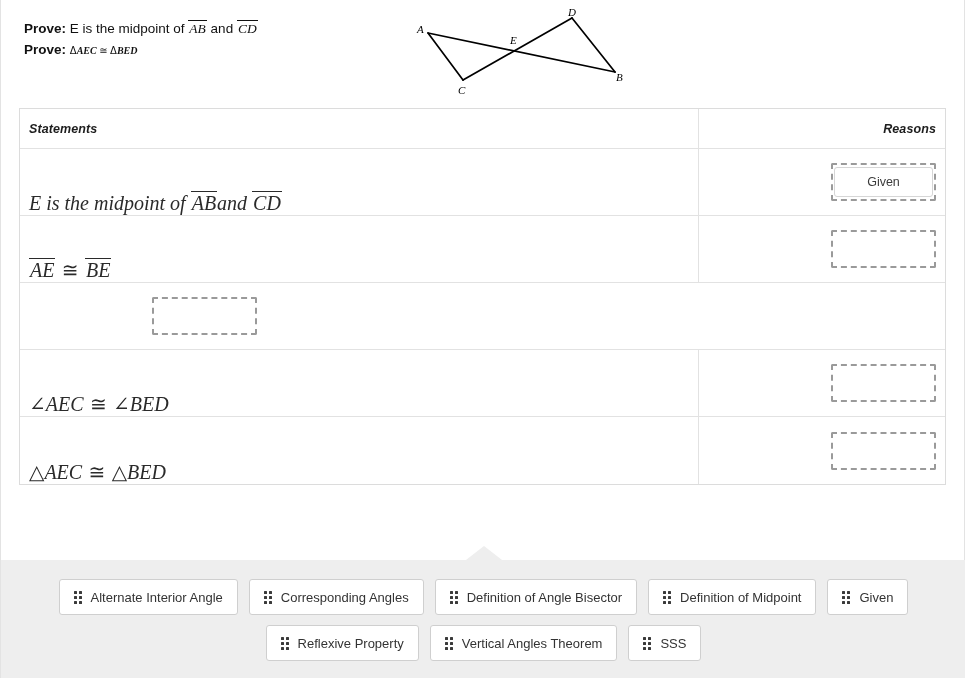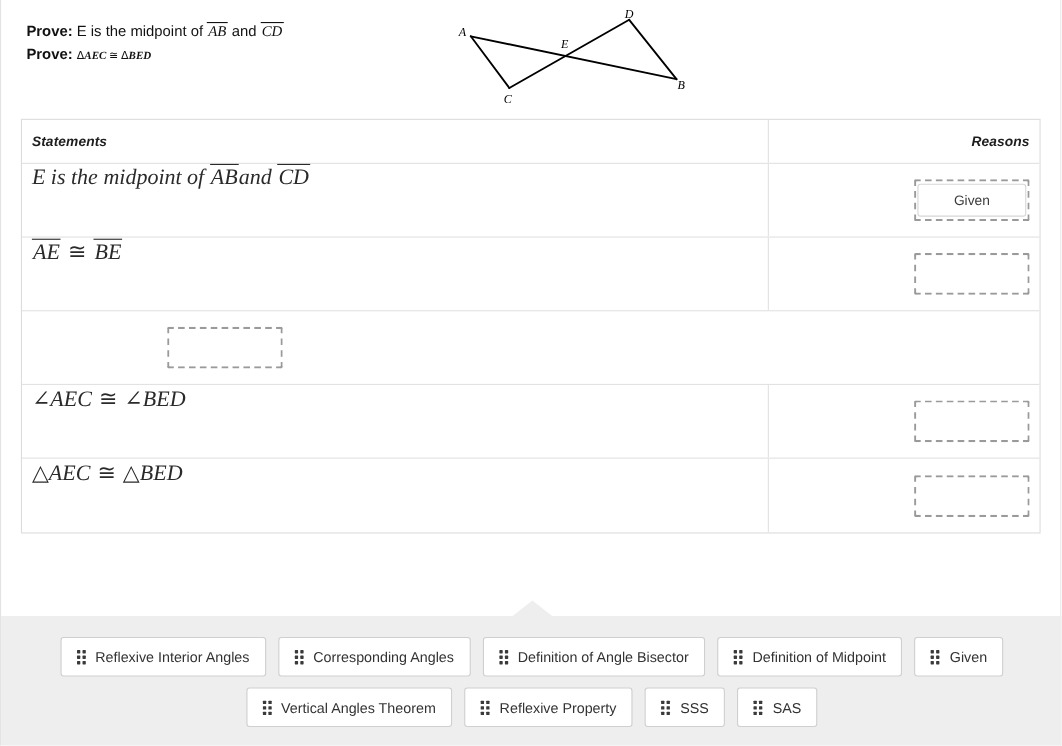--- a/index.html
+++ b/index.html
@@ -41,21 +41,21 @@
 
   
   .proof-table {
     position:absolute; left:18px; top:108px; width:927px;
     border:1px solid #dcdcdc; background:#fff;
   }
   .row { display:flex; border-bottom:1px solid #e2e2e2; }
   .row:last-child { border-bottom:none; }
   .head-row { height:40px; }
   .body-row { height:67px; }
-  .cell-statement { width:679px; border-right:1px solid #e2e2e2; display:flex; align-items:flex-start; padding:0 9px; }
+  .cell-statement { width:679px; border-right:1px solid #e2e2e2; display:flex; align-items:flex-end; padding:0 9px; }
   .cell-reason { width:246px; display:flex; align-items:center; padding:0 9px;justify-content:flex-end; }
   .head-row .cell-statement, .head-row .cell-reason { align-items:center; }
   .col-head { font-size:12.5px; font-weight:bold; color:#1d1d1d; letter-spacing:0.1px;font-style:italic; }
 
   .stmt {
     font-family:"Liberation Serif", serif;
     font-style:italic;
     font-size:20px;
     color:#2a2a2a;
     white-space:nowrap;
@@ -212,21 +212,21 @@
     <div class="tray-row tray-row-1" id="tray-row-1">
         <div class="tile">
           <span class="grip">
             <i></i>
             <i></i>
             <i></i>
             <i></i>
             <i></i>
             <i></i>
           </span>
-          <span class="tile-label">Reflexive Interior Angles</span>
+          <span class="tile-label">Alternate Interior Angle</span>
         </div>
         <div class="tile">
           <span class="grip">
             <i></i>
             <i></i>
             <i></i>
             <i></i>
             <i></i>
             <i></i>
           </span>
@@ -269,51 +269,40 @@
     <div class="tray-row tray-row-2" id="tray-row-2">
         <div class="tile">
           <span class="grip">
             <i></i>
             <i></i>
             <i></i>
             <i></i>
             <i></i>
             <i></i>
           </span>
+          <span class="tile-label">Reflexive Property</span>
+        </div>
+        <div class="tile">
+          <span class="grip">
+            <i></i>
+            <i></i>
+            <i></i>
+            <i></i>
+            <i></i>
+            <i></i>
+          </span>
           <span class="tile-label">Vertical Angles Theorem</span>
         </div>
         <div class="tile">
           <span class="grip">
             <i></i>
             <i></i>
             <i></i>
             <i></i>
             <i></i>
             <i></i>
           </span>
-          <span class="tile-label">Reflexive Property</span>
-        </div>
-        <div class="tile">
-          <span class="grip">
-            <i></i>
-            <i></i>
-            <i></i>
-            <i></i>
-            <i></i>
-            <i></i>
-          </span>
           <span class="tile-label">SSS</span>
         </div>
-        <div class="tile">
-          <span class="grip">
-            <i></i>
-            <i></i>
-            <i></i>
-            <i></i>
-            <i></i>
-            <i></i>
-          </span>
-          <span class="tile-label">SAS</span>
-        </div>
       </div>
   </div>
 
 </div>
 
 </body></html>

